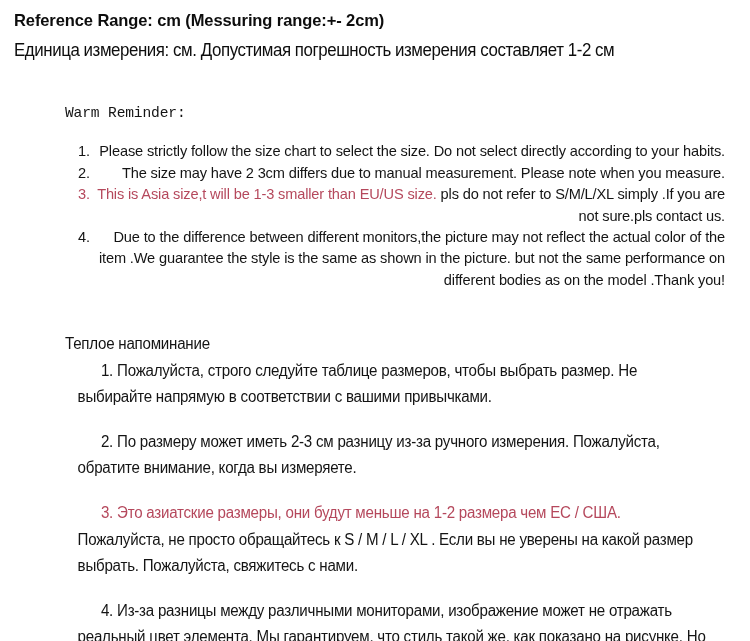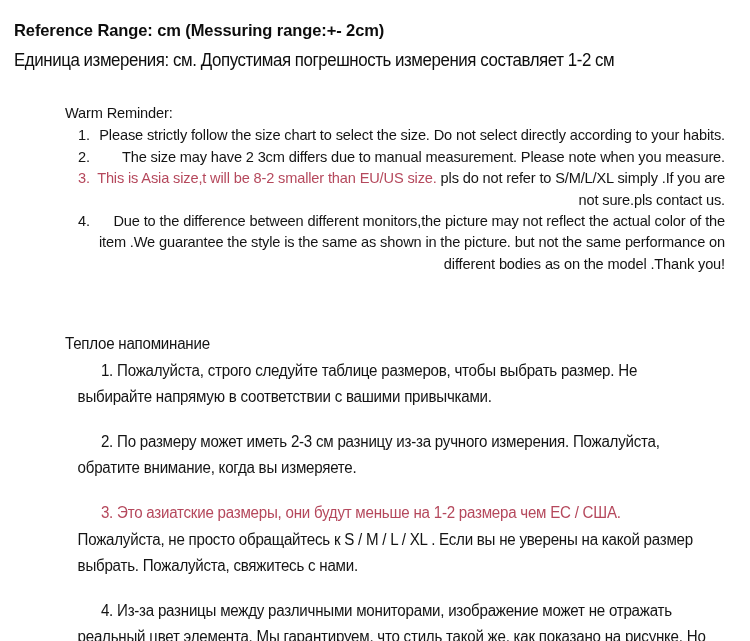--- a/index.html
+++ b/index.html
@@ -15,21 +15,20 @@
     color: #111111;
     overflow: hidden;
   }
 
   
   .heading-block {
     position: absolute;
     left: 14px;
     top: 9px;
     width: 720px;
-    margin-top: 10px;
   }
   .heading-en {
     font-weight: bold;
     font-size: 16.5px;
     line-height: 22px;
     letter-spacing: -0.1px;
     color: #0d0d0d;
     white-space: nowrap;
   }
   .heading-ru {
@@ -48,21 +47,22 @@
     position: absolute;
     left: 65px;
     top: 103px;
     width: 660px;
     font-size: 14.6px;
     line-height: 21.4px;
     letter-spacing: -0.15px;
     color: #141414;
   }
   .en-title {
-    margin-bottom: 1px;
+    margin-bottom: 17px;
+    font-family: Liberation Mono, monospace;
   }
   .en-list {
     list-style: none;
     margin: 0;
     padding: 0;
   }
   .en-item {
     position: relative;
     padding-left: 30px;
     margin-top: 0px;
@@ -130,21 +130,21 @@
       <span class="body">Please strictly follow the size chart to select the size. Do not select directly according to your habits.</span>
     </li>
 
     <li class="en-item">
       <span class="num">2.</span>
       <span class="body">The size may have 2 3cm differs due to manual measurement. Please note when you measure.</span>
     </li>
 
     <li class="en-item">
       <span class="num red">3.</span>
-      <span class="body"><span class="red">This is Asia size,t will be 8-2 smaller than EU/US size.</span><span> pls do not refer to S/M/L/XL simply .If you are not sure.pls contact us.</span></span>
+      <span class="body"><span class="red">This is Asia size,t will be 1-3 smaller than EU/US size.</span><span> pls do not refer to S/M/L/XL simply .If you are not sure.pls contact us.</span></span>
     </li>
 
     <li class="en-item">
       <span class="num">4.</span>
       <span class="body">Due to the difference between different monitors,the picture may not reflect the actual color of the item .We guarantee the style is the same as shown in the picture. but not the same performance on different bodies as on the model .Thank you!</span>
     </li>
 
   </ul>
 </div>
 

